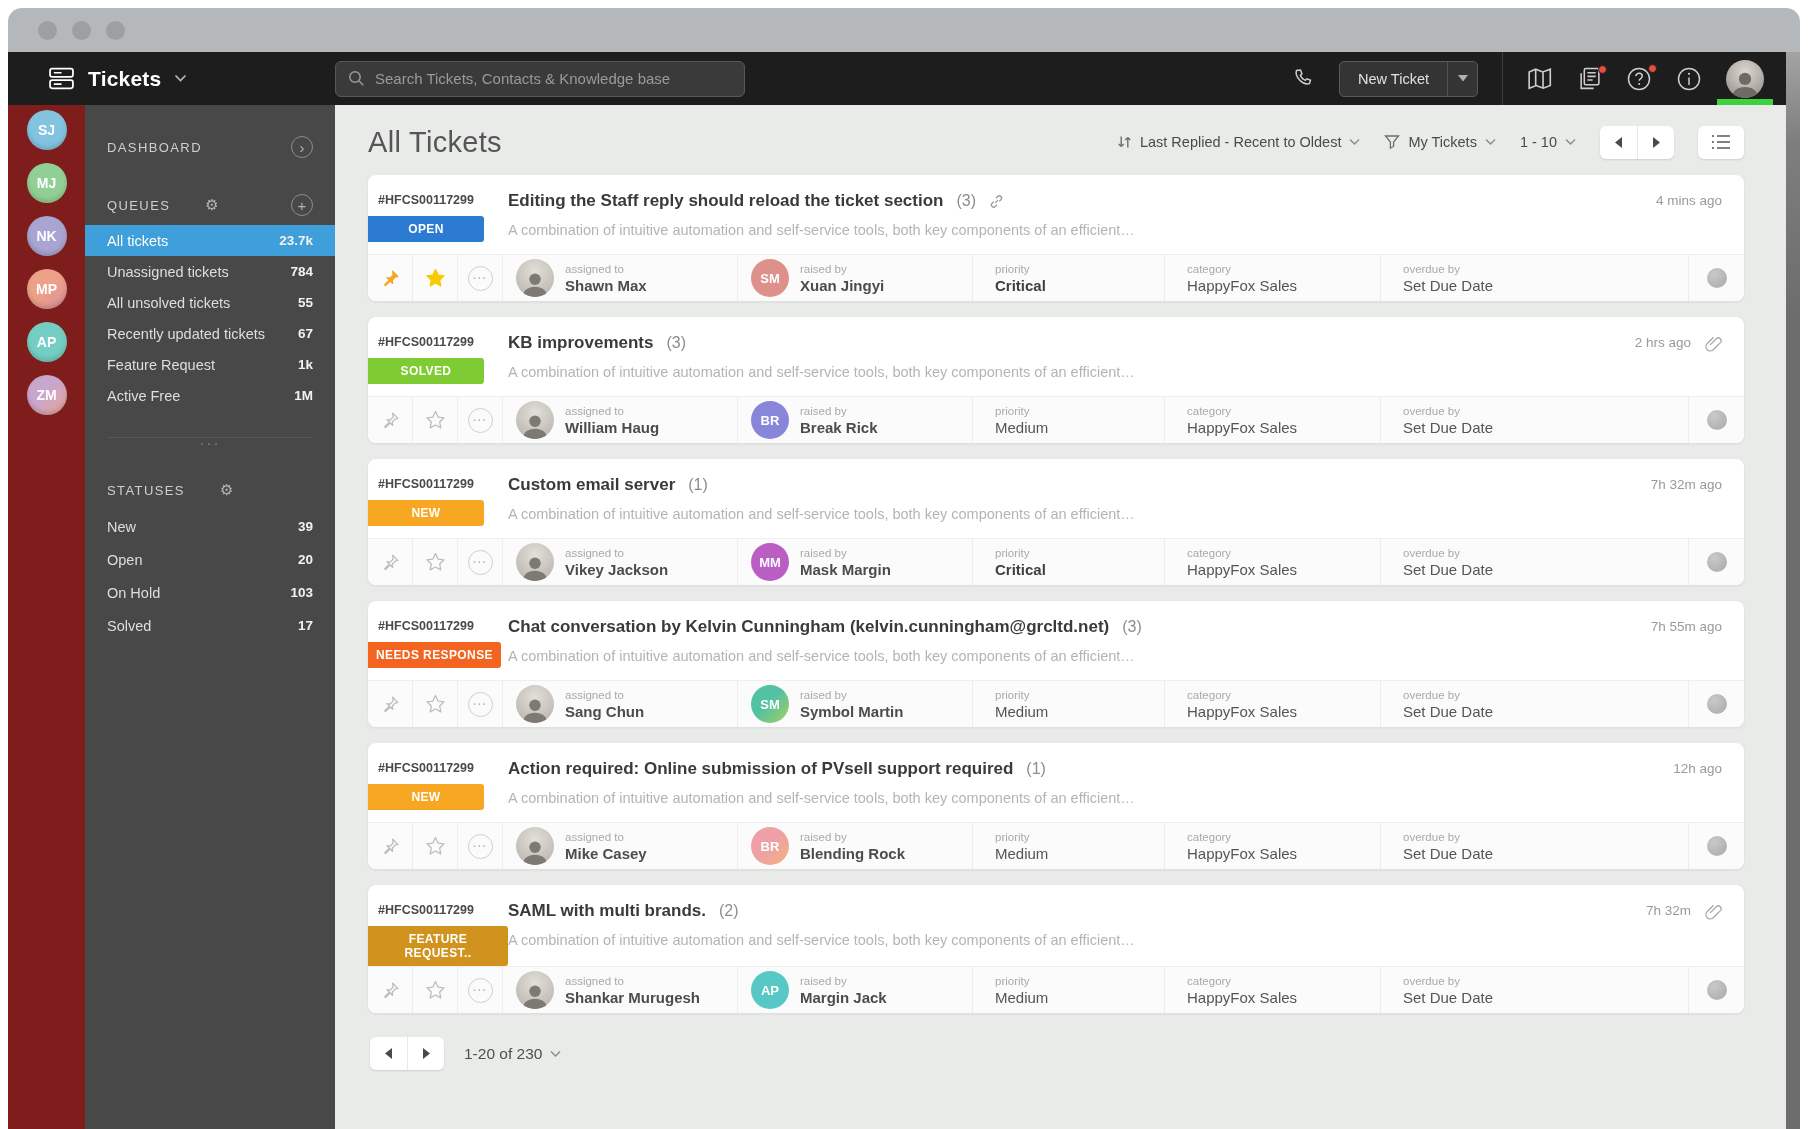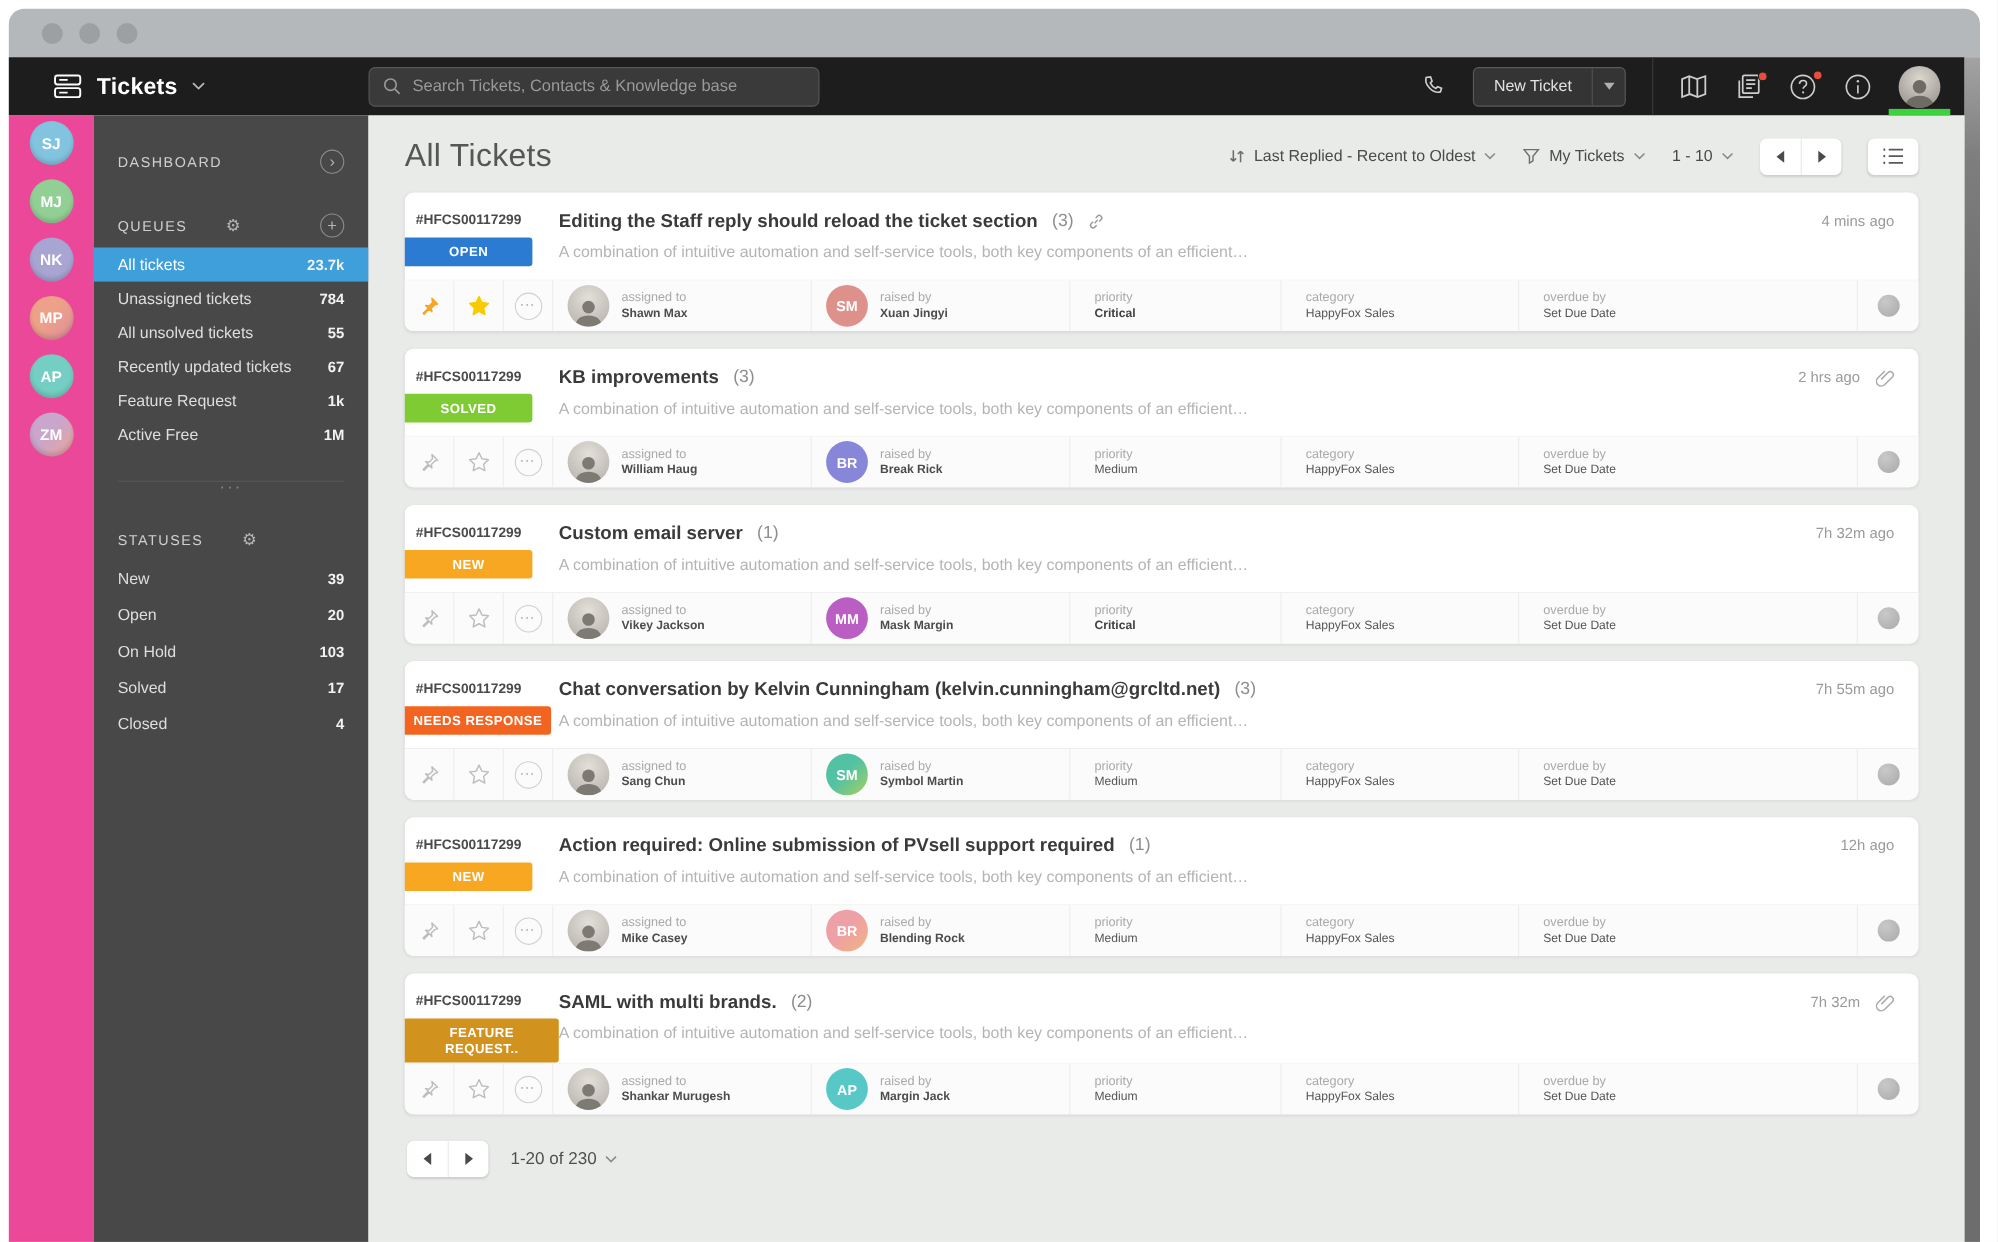--- a/index.html
+++ b/index.html
@@ -29,21 +29,21 @@
   .reddot { position:absolute; top:-2px; right:-5px; width:9px; height:9px; border-radius:50%; border:1.5px solid #1d1d1d; }
   .new-ticket { display:flex; height:36px; border:1px solid #5a5a5a; border-radius:5px; background:#343434; color:#e2e2e2; font-size:14.5px; overflow:hidden; }
   .nt-main { padding:0 18px; display:flex; align-items:center; cursor:pointer; }
   .nt-caret { width:30px; border-left:1px solid #525252; display:flex; align-items:center; justify-content:center; color:#b0b0b0; cursor:pointer; }
   .hdr-divider { width:1px; height:53px; background:#3c3c3c; }
   .avatar-hold { position:relative; height:53px; display:flex; align-items:center; }
   .avatar-hdr { width:38px; height:38px; border-radius:50%; background:radial-gradient(circle at 50% 32%,#ddd8d0,#8f8b85); display:flex; align-items:flex-end; justify-content:center; overflow:hidden; cursor:pointer; }
   .online-bar { position:absolute; left:-9px; right:-9px; bottom:0; height:6px; }
   
   .app-body { flex:1; display:flex; min-height:0; }
-  .rail { width:77px; flex:none; background:#ec4899; display:flex; flex-direction:column; align-items:center; padding-top:5px; gap:13px; }
+  .rail { width:77px; flex:none; background:#7f1d1d; display:flex; flex-direction:column; align-items:center; padding-top:5px; gap:13px; }
   .rail-avatar { width:40px; height:40px; border-radius:50%; color:#fff; font-weight:700; font-size:14px; display:flex; align-items:center; justify-content:center; box-shadow:inset 0 -3px 4px rgba(0,0,0,.15); cursor:pointer; flex:none; }
   .sidebar { width:250px; flex:none; background:#484848; padding-top:10px; }
   .side-row { display:flex; align-items:center; height:40px; padding:0 22px; color:#cfcfcf; letter-spacing:1.4px; font-size:13px;gap:25px; }
   .side-row .gear { margin-left:10px; font-size:15px; color:#b5b5b5; letter-spacing:0; cursor:pointer; }
   .row-right { margin-left:auto; }
   .circle-icon { width:22px; height:22px; border:1px solid #8d8d8d; border-radius:50%; display:flex; align-items:center; justify-content:center; color:#b5b5b5; font-size:15px; line-height:1; letter-spacing:0; cursor:pointer; }
   .dash-row { margin-top:12px; }
   .queues-row { margin-top:18px; }
   .statuses-row { margin-top:22px; }
   .side-item { display:flex; align-items:center; height:31px; padding:0 22px; font-size:14.5px; color:#dedede; cursor:pointer; }
@@ -81,21 +81,21 @@
   .fcell { display:flex; align-items:center; border-right:1px solid #ededed; }
   .icell { width:45px; flex:none; justify-content:center; cursor:pointer; }
   .pin-icon svg, .star-icon svg { stroke:#bdbdbd; fill:none; }
   .pin-icon.active svg { stroke:#f5a623; fill:#f5a623; }
   .star-icon.active svg { stroke:#f8ca00; fill:#f8ca00; }
   .more-circle { width:25px; height:25px; border:1px solid #d0d0d0; border-radius:50%; color:#b9b9b9; font-size:11px; font-weight:700; display:flex; align-items:center; justify-content:center; letter-spacing:1px; }
   .pcell { width:235px; flex:none; gap:11px; padding-left:13px; }
   .avatar38 { width:38px; height:38px; border-radius:50%; flex:none; display:flex; align-items:center; justify-content:center; color:#fff; font-weight:700; font-size:13px; overflow:hidden; }
   .photo-av { background:radial-gradient(circle at 50% 32%,#e3dfd9,#b3afa8); align-items:flex-end; }
   .cell-label { font-size:11.5px; color:#a9a9a9; margin-bottom:2px; }
-  .cell-value { font-size:11px; color:#4c4c4c; font-weight:600; white-space:nowrap; }
+  .cell-value { font-size:15px; color:#4c4c4c; font-weight:600; white-space:nowrap; }
   .kvcell { flex:none; flex-direction:column; align-items:flex-start; justify-content:center; padding-left:22px; }
   .kvcell .cell-value { font-weight:400; color:#555; }
   .kvcell .cell-value.crit { font-weight:700; color:#3f3f3f; }
   .w-prio { width:192px; } .w-cat { width:216px; } .w-due { flex:1; }
   .dotcell { width:55px; flex:none; justify-content:center; border-right:none; }
   .graydot { width:20px; height:20px; border-radius:50%; background:radial-gradient(circle at 35% 30%,#c9c9c9,#a9a9a9); }
   
   .pager { display:flex; align-items:center; gap:20px; margin-top:8px; padding-left:2px; flex:none; }
   .pager-label { font-size:15.5px; color:#4f4f4f; display:flex; align-items:center; gap:8px; cursor:pointer; }
 </style>
@@ -259,24 +259,20 @@
                 <span class="si-label">Open</span>
                 <span class="si-count">20</span>
               </div>
               <div class="side-item">
                 <span class="si-label">On Hold</span>
                 <span class="si-count">103</span>
               </div>
               <div class="side-item">
                 <span class="si-label">Solved</span>
                 <span class="si-count">17</span>
-              </div>
-              <div class="side-item">
-                <span class="si-label">Closed</span>
-                <span class="si-count">4</span>
               </div>
             </div>
         </div>
 
         <div class="main">
           <div class="toolbar">
             <span class="page-title">All Tickets</span>
             <div class="tb-right">
               <span class="tb-ctl">
                 <span class="icn">

